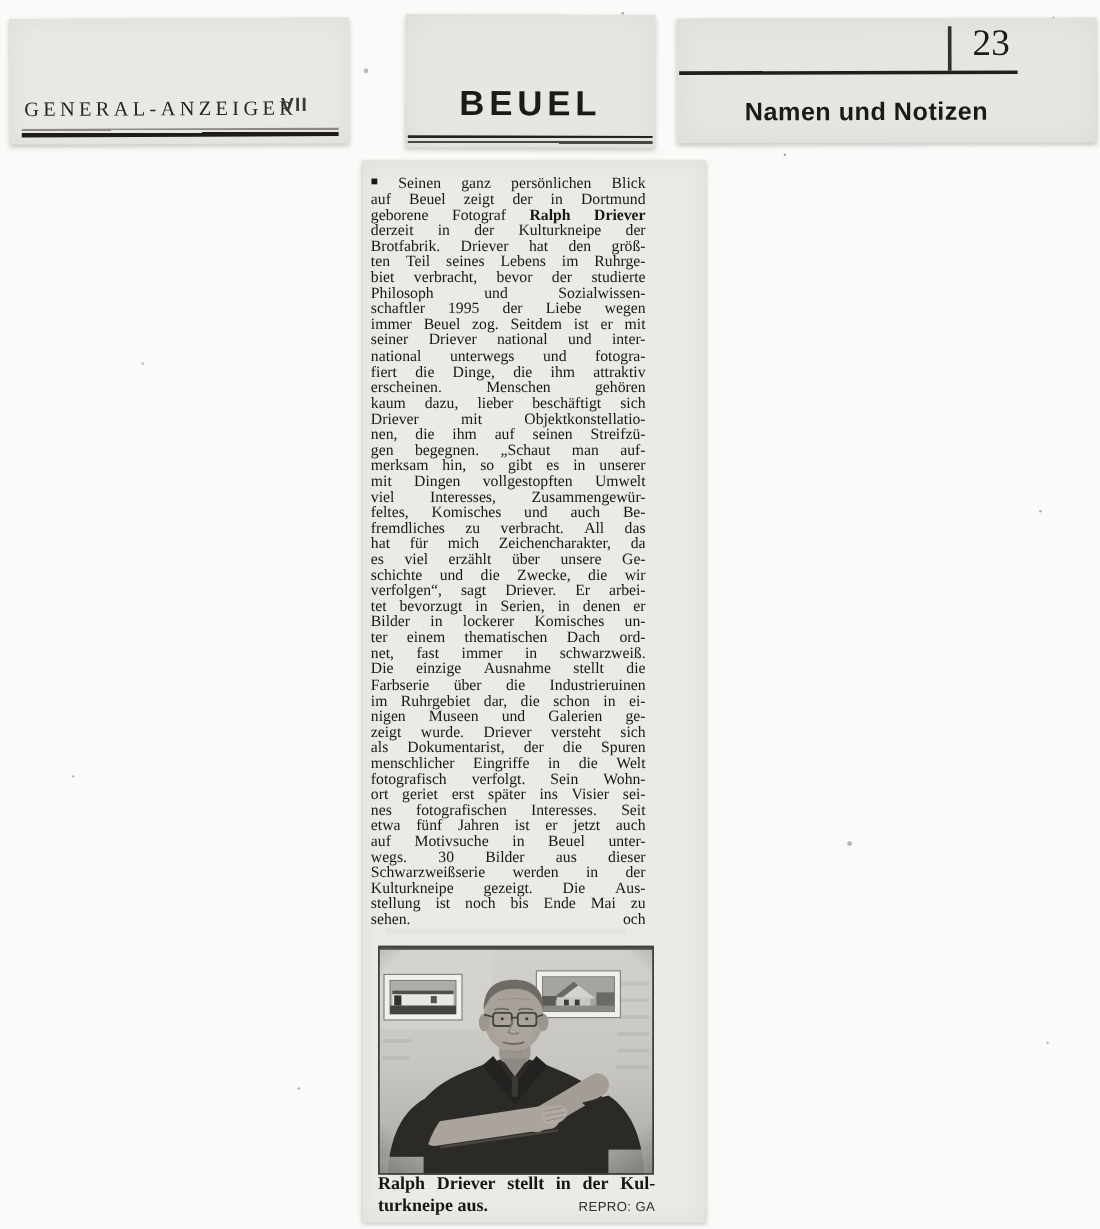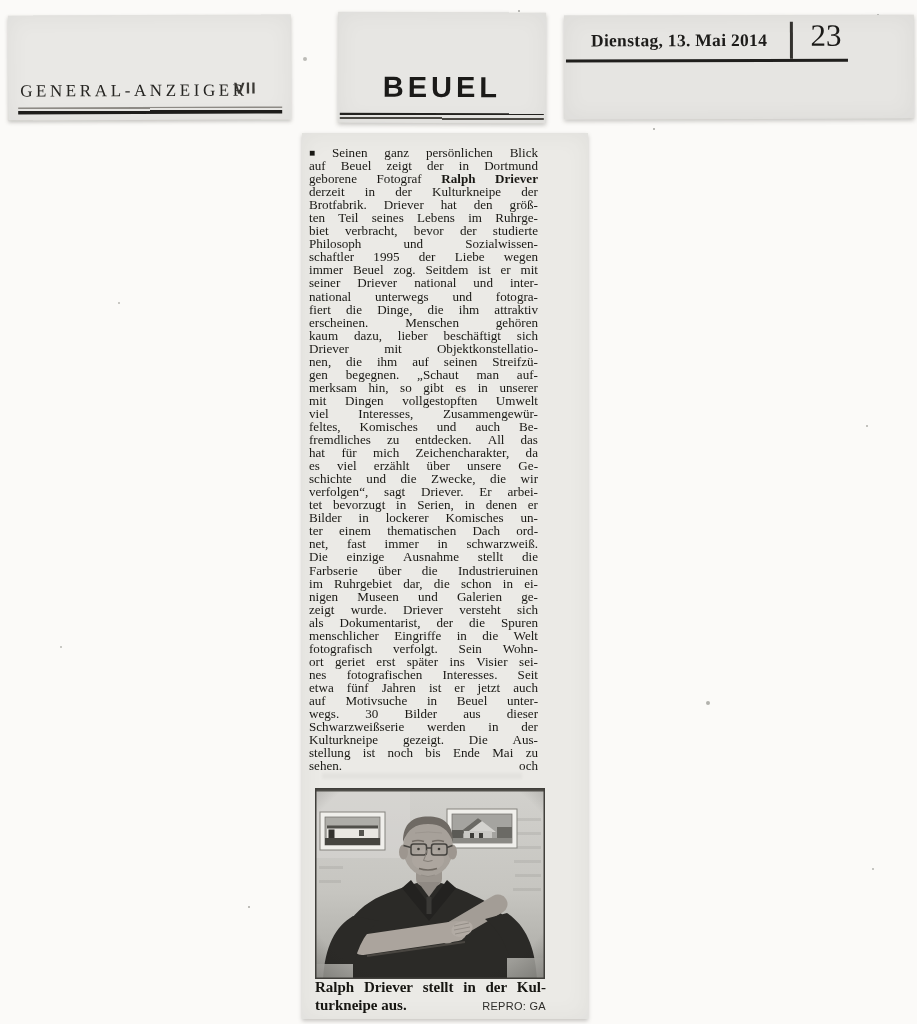--- a/index.html
+++ b/index.html
@@ -58,24 +58,24 @@
   <span class="ga-vii">VII</span>
   <div class="ga-rule"></div>
 </div>
 
 <div class="clip clip-center">
   <div class="beuel">BEUEL</div>
   <div class="beuel-rule"></div>
 </div>
 
 <div class="clip clip-right">
-  <span class="nn-date">Dienstag, 13. Mai 2014</span>
   <div class="nn-vline"></div>
   <span class="nn-page">23</span>
   <div class="nn-rule"></div>
+  <div class="nn-section">Namen und Notizen</div>
 </div>
 
 <div class="clip clip-article">
   <div class="ghost" style="left:20px;top:640px;width:200px;height:6px;"></div>
   <div class="article-body">
       <div class="jline">
         <span class="bullet">■</span>
         <span>Seinen</span>
         <span>ganz</span>
         <span>persönlichen</span>
@@ -221,21 +221,21 @@
       <div class="jline">
         <span>feltes,</span>
         <span>Komisches</span>
         <span>und</span>
         <span>auch</span>
         <span>Be-</span>
       </div>
       <div class="jline">
         <span>fremdliches</span>
         <span>zu</span>
-        <span>entdecken.</span>
+        <span>verbracht.</span>
         <span>All</span>
         <span>das</span>
       </div>
       <div class="jline">
         <span>hat</span>
         <span>für</span>
         <span>mich</span>
         <span>Zeichencharakter,</span>
         <span>da</span>
       </div>

